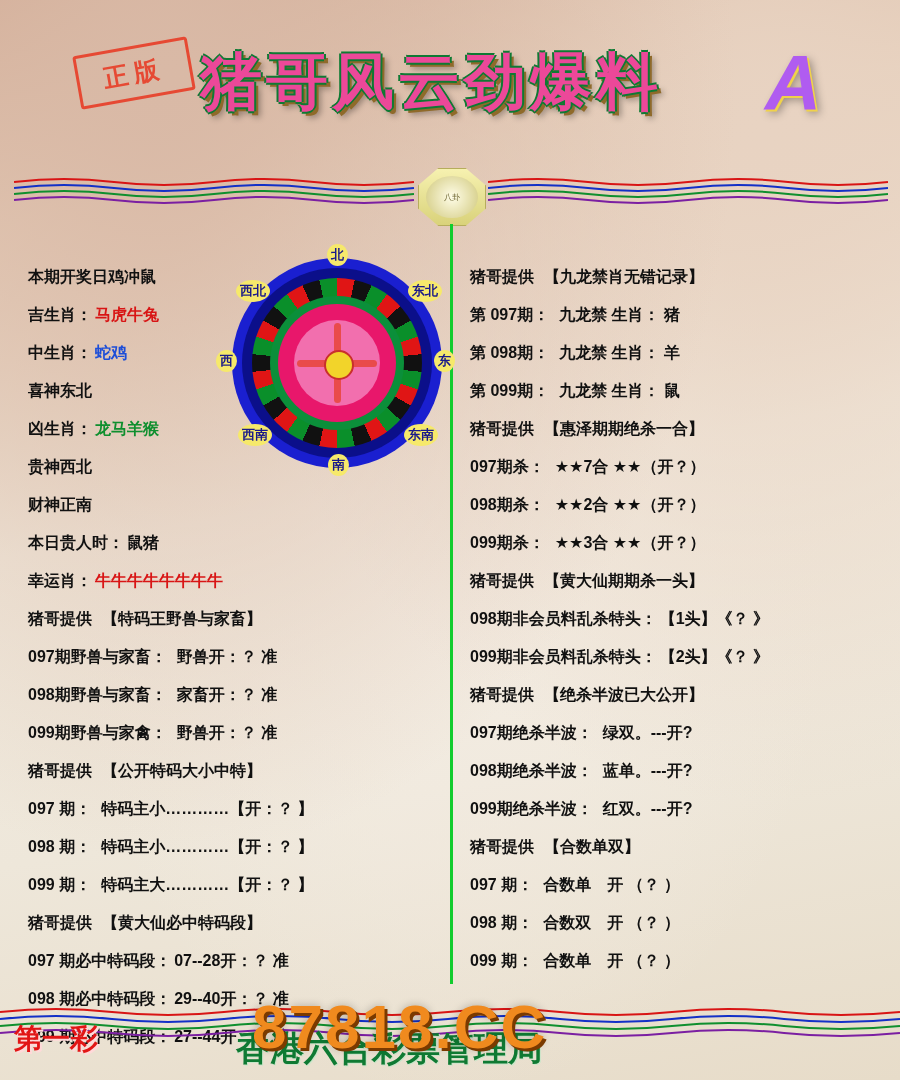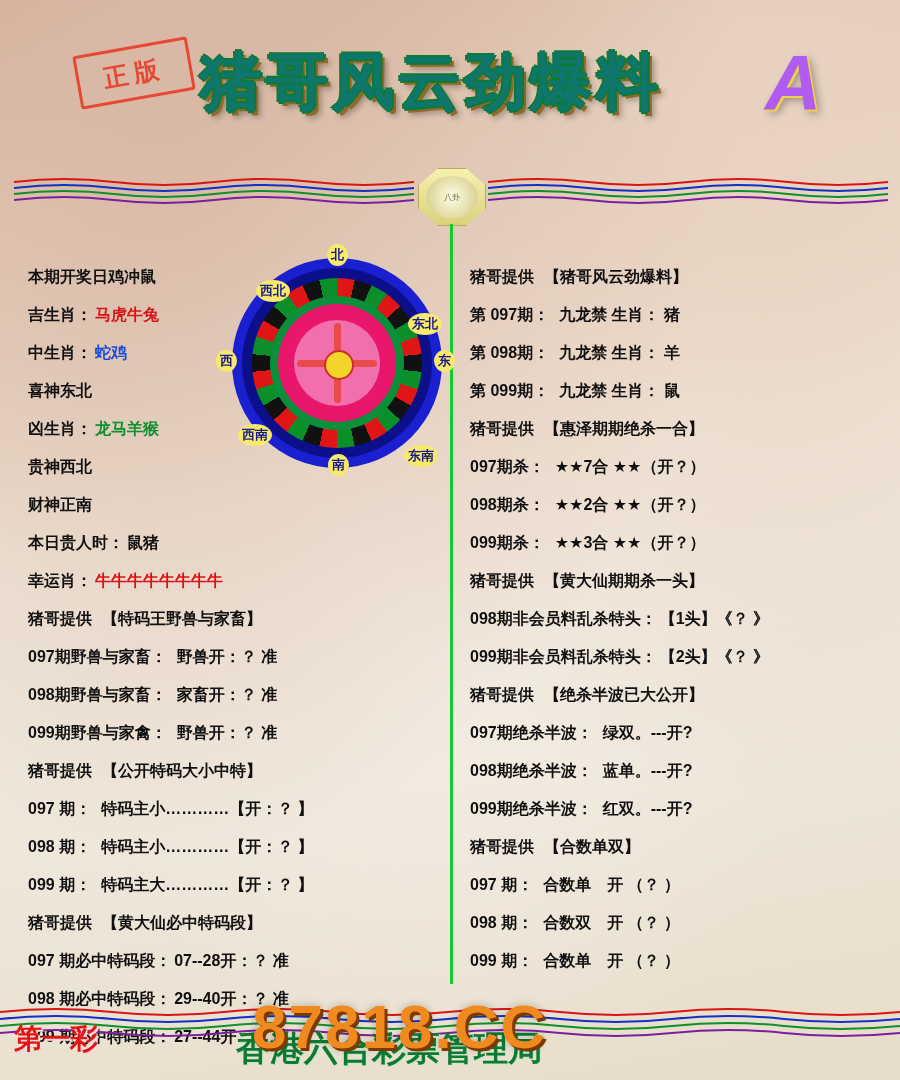--- a/index.html
+++ b/index.html
@@ -18,21 +18,21 @@
     position:absolute;left:76px;top:46px;width:110px;height:48px;
     border:3px solid #e8402a;border-radius:3px;
     transform:rotate(-10deg);
     display:flex;align-items:center;justify-content:center;
     color:#e8402a;font-size:25px;font-weight:bold;letter-spacing:6px;
     opacity:.92;
   }
   .title{
     position:absolute;left:200px;top:40px;width:520px;height:90px;
     font-size:62px;font-weight:bold;letter-spacing:4px;
-    color:#0f766e;
+    color:#ec4899;
     text-shadow:
        2px 0 0 #0e7a33, -2px 0 0 #0e7a33, 0 2px 0 #0e7a33, 0 -2px 0 #0e7a33,
        4px 4px 0 #8f6a2a, 6px 6px 6px rgba(0,0,0,.35);
     white-space:nowrap;
   }
   .logo-a{
     position:absolute;left:765px;top:38px;
     font-size:78px;font-weight:bold;font-style:italic;
     color:#b05cf0;
     text-shadow:2px 2px 0 #f0d24a, 4px 4px 8px rgba(0,0,0,.35);
@@ -131,27 +131,27 @@
     <div class="ring0"></div>
       <div class="ring1"></div>
       <div class="ring2"></div>
     <div class="ring3"></div>
       <div class="ring4"></div>
       <div class="ring5"></div>
     <div class="cross"></div>
       <div class="cross2"></div>
       <div class="hub"></div>
     <div class="dir" style="left:95px;top:-14px;">北</div>
-    <div class="dir" style="left:176px;top:22px;margin-top:33px;">东北</div>
+    <div class="dir" style="left:176px;top:22px;">东北</div>
     <div class="dir" style="left:202px;top:92px;">东</div>
-    <div class="dir" style="left:172px;top:166px;margin-top:21px;">东南</div>
+    <div class="dir" style="left:172px;top:166px;">东南</div>
     <div class="dir" style="left:96px;top:196px;">南</div>
     <div class="dir" style="left:6px;top:166px;">西南</div>
     <div class="dir" style="left:-16px;top:92px;">西</div>
-    <div class="dir" style="left:4px;top:22px;margin-left:20px;">西北</div>
+    <div class="dir" style="left:4px;top:22px;">西北</div>
   </div>
 
   <div class="col colL">
     <div class="row">
         <span class="lbl">本期开奖日鸡冲鼠</span>
         <span class="val red b"></span>
       </div>
     <div class="row">
         <span class="lbl">吉生肖：</span>
         <span class="val red b">马虎牛兔</span>
@@ -230,21 +230,21 @@
       </div>
     <div class="row">
         <span class="lbl">099 期必中特码段：</span>
         <span class="val b">27--44开：？ 准</span>
       </div>
   </div>
 
   <div class="col colR">
     <div class="row">
         <span class="lbl">猪哥提供</span>
-        <span class="val b sp">【猪哥风云劲爆料】</span>
+        <span class="val b sp">【九龙禁肖无错记录】</span>
       </div>
     <div class="row">
         <span class="lbl">第 097期：</span>
         <span class="val b sp">九龙禁 生肖： 猪</span>
       </div>
     <div class="row">
         <span class="lbl">第 098期：</span>
         <span class="val b sp">九龙禁 生肖： 羊</span>
       </div>
     <div class="row">

